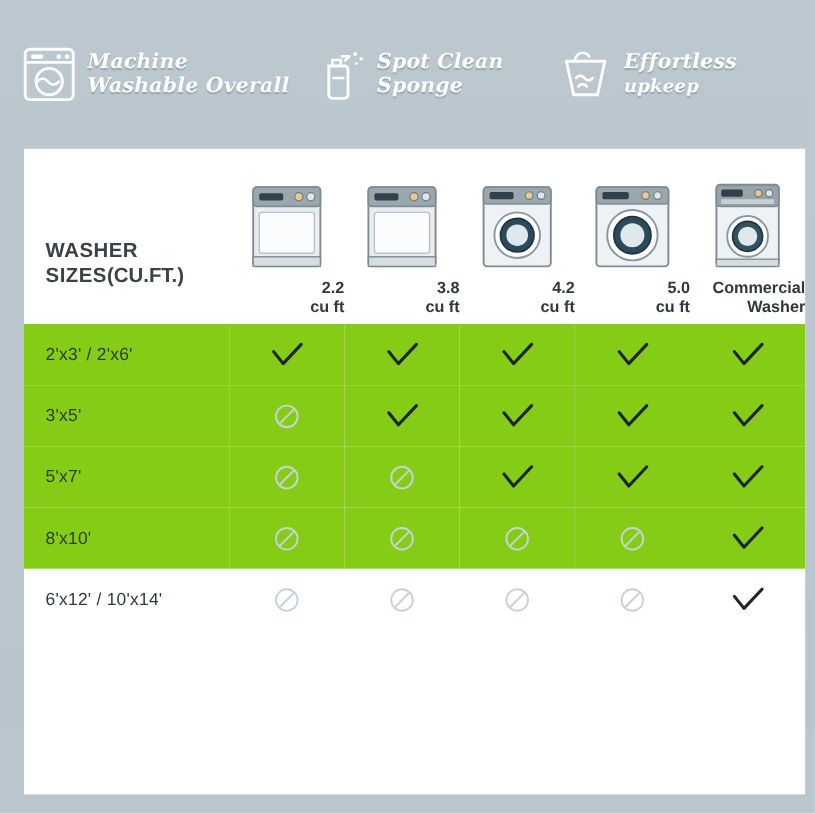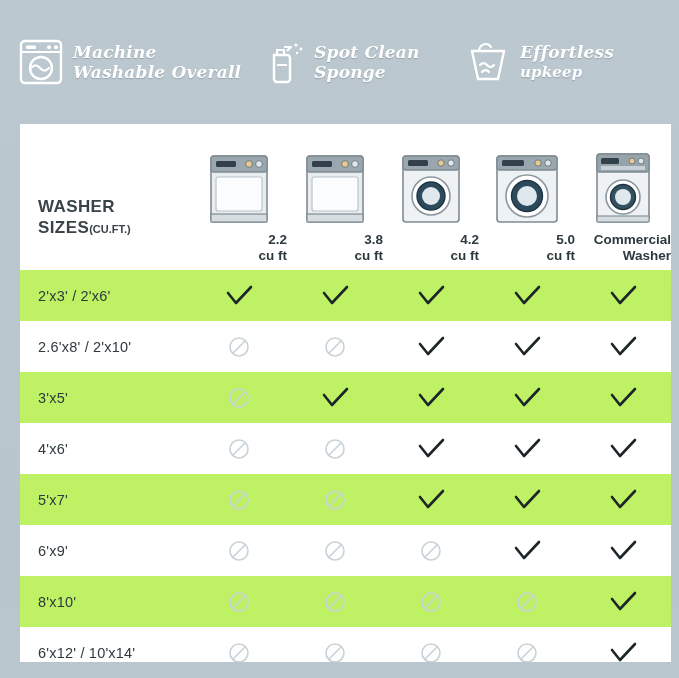--- a/index.html
+++ b/index.html
@@ -88,37 +88,37 @@
   .hdr-label {
     text-align: left;
     padding: 0 0 30px 18px;
     vertical-align: bottom;
     color: #3a4448;
     font-size: 17px;
     line-height: 21px;
     letter-spacing: .4px;
   }
   .hdr-label .small {
-    font-size: 11px;
+    font-size: 17px;
     letter-spacing: 0;
   }
   .machine {
     width: 74px;
     height: 78px;
     margin: 0 auto 4px auto;
     display: block;
   }
   .hdr-name {
     font-size: 13.5px;
     color: #2f3a3e;
     line-height: 16px;
   }
 
   
-  tr.band td { background: #bef264; }
+  tr.band td { background: #84cc16; }
   tr.plain td { background: #ffffff; }
   td.rowlabel {
     padding-left: 18px;
     font-size: 14.5px;
     color: #2f3a3e;
     height: 49px;
     letter-spacing: .2px;
     white-space: nowrap;
   }
   td.mark {
@@ -295,40 +295,20 @@
                 <path d="M4 10 L12 20 L27 4" fill="none" stroke="#1d2528" stroke-width="2.6" stroke-linecap="round" stroke-linejoin="round"></path>
               </svg></td>
           <td class="mark"><svg class="check" viewBox="0 0 30 26">
                 <path d="M4 10 L12 20 L27 4" fill="none" stroke="#1d2528" stroke-width="2.6" stroke-linecap="round" stroke-linejoin="round"></path>
               </svg></td>
           <td class="mark"><svg class="check" viewBox="0 0 30 26">
                 <path d="M4 10 L12 20 L27 4" fill="none" stroke="#1d2528" stroke-width="2.6" stroke-linecap="round" stroke-linejoin="round"></path>
               </svg></td>
         </tr>
 
-        <tr class="plain">
-          <td class="rowlabel">2.6'x8' / 2'x10'</td>
-          <td class="mark"><svg class="nope" viewBox="0 0 30 26">
-                <circle cx="15" cy="13" r="9" fill="none" stroke="#c8d2d7" stroke-width="1.6"></circle>
-                <line x1="9" y1="19" x2="21" y2="7" stroke="#c8d2d7" stroke-width="1.6"></line>
-              </svg></td>
-          <td class="mark"><svg class="nope" viewBox="0 0 30 26">
-                <circle cx="15" cy="13" r="9" fill="none" stroke="#c8d2d7" stroke-width="1.6"></circle>
-                <line x1="9" y1="19" x2="21" y2="7" stroke="#c8d2d7" stroke-width="1.6"></line>
-              </svg></td>
-          <td class="mark"><svg class="check" viewBox="0 0 30 26">
-                <path d="M4 10 L12 20 L27 4" fill="none" stroke="#1d2528" stroke-width="2.6" stroke-linecap="round" stroke-linejoin="round"></path>
-              </svg></td>
-          <td class="mark"><svg class="check" viewBox="0 0 30 26">
-                <path d="M4 10 L12 20 L27 4" fill="none" stroke="#1d2528" stroke-width="2.6" stroke-linecap="round" stroke-linejoin="round"></path>
-              </svg></td>
-          <td class="mark"><svg class="check" viewBox="0 0 30 26">
-                <path d="M4 10 L12 20 L27 4" fill="none" stroke="#1d2528" stroke-width="2.6" stroke-linecap="round" stroke-linejoin="round"></path>
-              </svg></td>
-        </tr>
 
         <tr class="band">
           <td class="rowlabel">3'x5'</td>
           <td class="mark"><svg class="nope" viewBox="0 0 30 26">
                 <circle cx="15" cy="13" r="9" fill="none" stroke="#c8d2d7" stroke-width="1.6"></circle>
                 <line x1="9" y1="19" x2="21" y2="7" stroke="#c8d2d7" stroke-width="1.6"></line>
               </svg></td>
           <td class="mark"><svg class="check" viewBox="0 0 30 26">
                 <path d="M4 10 L12 20 L27 4" fill="none" stroke="#1d2528" stroke-width="2.6" stroke-linecap="round" stroke-linejoin="round"></path>
               </svg></td>
@@ -336,40 +316,20 @@
                 <path d="M4 10 L12 20 L27 4" fill="none" stroke="#1d2528" stroke-width="2.6" stroke-linecap="round" stroke-linejoin="round"></path>
               </svg></td>
           <td class="mark"><svg class="check" viewBox="0 0 30 26">
                 <path d="M4 10 L12 20 L27 4" fill="none" stroke="#1d2528" stroke-width="2.6" stroke-linecap="round" stroke-linejoin="round"></path>
               </svg></td>
           <td class="mark"><svg class="check" viewBox="0 0 30 26">
                 <path d="M4 10 L12 20 L27 4" fill="none" stroke="#1d2528" stroke-width="2.6" stroke-linecap="round" stroke-linejoin="round"></path>
               </svg></td>
         </tr>
 
-        <tr class="plain">
-          <td class="rowlabel">4'x6'</td>
-          <td class="mark"><svg class="nope" viewBox="0 0 30 26">
-                <circle cx="15" cy="13" r="9" fill="none" stroke="#c8d2d7" stroke-width="1.6"></circle>
-                <line x1="9" y1="19" x2="21" y2="7" stroke="#c8d2d7" stroke-width="1.6"></line>
-              </svg></td>
-          <td class="mark"><svg class="nope" viewBox="0 0 30 26">
-                <circle cx="15" cy="13" r="9" fill="none" stroke="#c8d2d7" stroke-width="1.6"></circle>
-                <line x1="9" y1="19" x2="21" y2="7" stroke="#c8d2d7" stroke-width="1.6"></line>
-              </svg></td>
-          <td class="mark"><svg class="check" viewBox="0 0 30 26">
-                <path d="M4 10 L12 20 L27 4" fill="none" stroke="#1d2528" stroke-width="2.6" stroke-linecap="round" stroke-linejoin="round"></path>
-              </svg></td>
-          <td class="mark"><svg class="check" viewBox="0 0 30 26">
-                <path d="M4 10 L12 20 L27 4" fill="none" stroke="#1d2528" stroke-width="2.6" stroke-linecap="round" stroke-linejoin="round"></path>
-              </svg></td>
-          <td class="mark"><svg class="check" viewBox="0 0 30 26">
-                <path d="M4 10 L12 20 L27 4" fill="none" stroke="#1d2528" stroke-width="2.6" stroke-linecap="round" stroke-linejoin="round"></path>
-              </svg></td>
-        </tr>
 
         <tr class="band">
           <td class="rowlabel">5'x7'</td>
           <td class="mark"><svg class="nope" viewBox="0 0 30 26">
                 <circle cx="15" cy="13" r="9" fill="none" stroke="#c8d2d7" stroke-width="1.6"></circle>
                 <line x1="9" y1="19" x2="21" y2="7" stroke="#c8d2d7" stroke-width="1.6"></line>
               </svg></td>
           <td class="mark"><svg class="nope" viewBox="0 0 30 26">
                 <circle cx="15" cy="13" r="9" fill="none" stroke="#c8d2d7" stroke-width="1.6"></circle>
                 <line x1="9" y1="19" x2="21" y2="7" stroke="#c8d2d7" stroke-width="1.6"></line>
@@ -378,41 +338,20 @@
                 <path d="M4 10 L12 20 L27 4" fill="none" stroke="#1d2528" stroke-width="2.6" stroke-linecap="round" stroke-linejoin="round"></path>
               </svg></td>
           <td class="mark"><svg class="check" viewBox="0 0 30 26">
                 <path d="M4 10 L12 20 L27 4" fill="none" stroke="#1d2528" stroke-width="2.6" stroke-linecap="round" stroke-linejoin="round"></path>
               </svg></td>
           <td class="mark"><svg class="check" viewBox="0 0 30 26">
                 <path d="M4 10 L12 20 L27 4" fill="none" stroke="#1d2528" stroke-width="2.6" stroke-linecap="round" stroke-linejoin="round"></path>
               </svg></td>
         </tr>
 
-        <tr class="plain">
-          <td class="rowlabel">6'x9'</td>
-          <td class="mark"><svg class="nope" viewBox="0 0 30 26">
-                <circle cx="15" cy="13" r="9" fill="none" stroke="#c8d2d7" stroke-width="1.6"></circle>
-                <line x1="9" y1="19" x2="21" y2="7" stroke="#c8d2d7" stroke-width="1.6"></line>
-              </svg></td>
-          <td class="mark"><svg class="nope" viewBox="0 0 30 26">
-                <circle cx="15" cy="13" r="9" fill="none" stroke="#c8d2d7" stroke-width="1.6"></circle>
-                <line x1="9" y1="19" x2="21" y2="7" stroke="#c8d2d7" stroke-width="1.6"></line>
-              </svg></td>
-          <td class="mark"><svg class="nope" viewBox="0 0 30 26">
-                <circle cx="15" cy="13" r="9" fill="none" stroke="#c8d2d7" stroke-width="1.6"></circle>
-                <line x1="9" y1="19" x2="21" y2="7" stroke="#c8d2d7" stroke-width="1.6"></line>
-              </svg></td>
-          <td class="mark"><svg class="check" viewBox="0 0 30 26">
-                <path d="M4 10 L12 20 L27 4" fill="none" stroke="#1d2528" stroke-width="2.6" stroke-linecap="round" stroke-linejoin="round"></path>
-              </svg></td>
-          <td class="mark"><svg class="check" viewBox="0 0 30 26">
-                <path d="M4 10 L12 20 L27 4" fill="none" stroke="#1d2528" stroke-width="2.6" stroke-linecap="round" stroke-linejoin="round"></path>
-              </svg></td>
-        </tr>
 
         <tr class="band">
           <td class="rowlabel">8'x10'</td>
           <td class="mark"><svg class="nope" viewBox="0 0 30 26">
                 <circle cx="15" cy="13" r="9" fill="none" stroke="#c8d2d7" stroke-width="1.6"></circle>
                 <line x1="9" y1="19" x2="21" y2="7" stroke="#c8d2d7" stroke-width="1.6"></line>
               </svg></td>
           <td class="mark"><svg class="nope" viewBox="0 0 30 26">
                 <circle cx="15" cy="13" r="9" fill="none" stroke="#c8d2d7" stroke-width="1.6"></circle>
                 <line x1="9" y1="19" x2="21" y2="7" stroke="#c8d2d7" stroke-width="1.6"></line>

